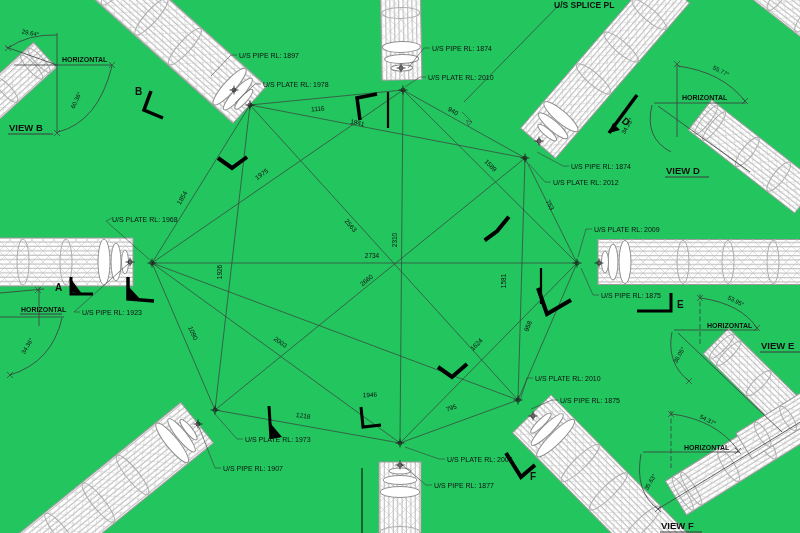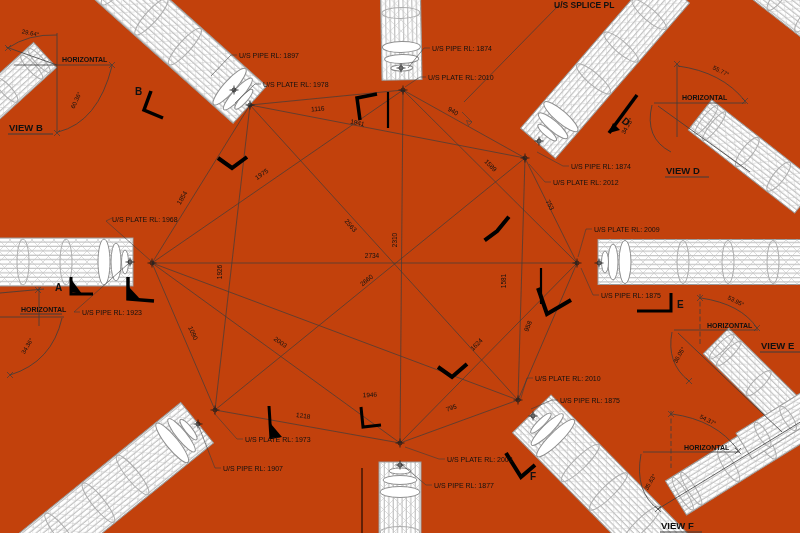--- a/index.html
+++ b/index.html
@@ -1,16 +1,16 @@
 <!DOCTYPE html>
 <html><head>
 <meta charset="utf-8">
 <style>
   html,body{margin:0;padding:0;background:#fff;}
-  .canvas{position:relative;width:800px;height:533px;background:#c2410c;overflow:hidden;
+  .canvas{position:relative;width:800px;height:533px;background:#22c55e;overflow:hidden;
           font-family:"Liberation Sans",sans-serif;}
   svg{position:absolute;left:0;top:0;}
   text{fill:#111;font-family:"Liberation Sans",sans-serif;}
   .lbl{font-size:7px;}
   .dim{font-size:6.5px;text-anchor:middle;}
   .ang{font-size:6px;text-anchor:middle;}
   .vtitle{font-size:9.5px;font-weight:bold;}
   .marker{font-size:10px;font-weight:bold;}
   .horiz{font-size:7px;font-weight:bold;}
   .note{font-size:8.5px;font-weight:bold;}

